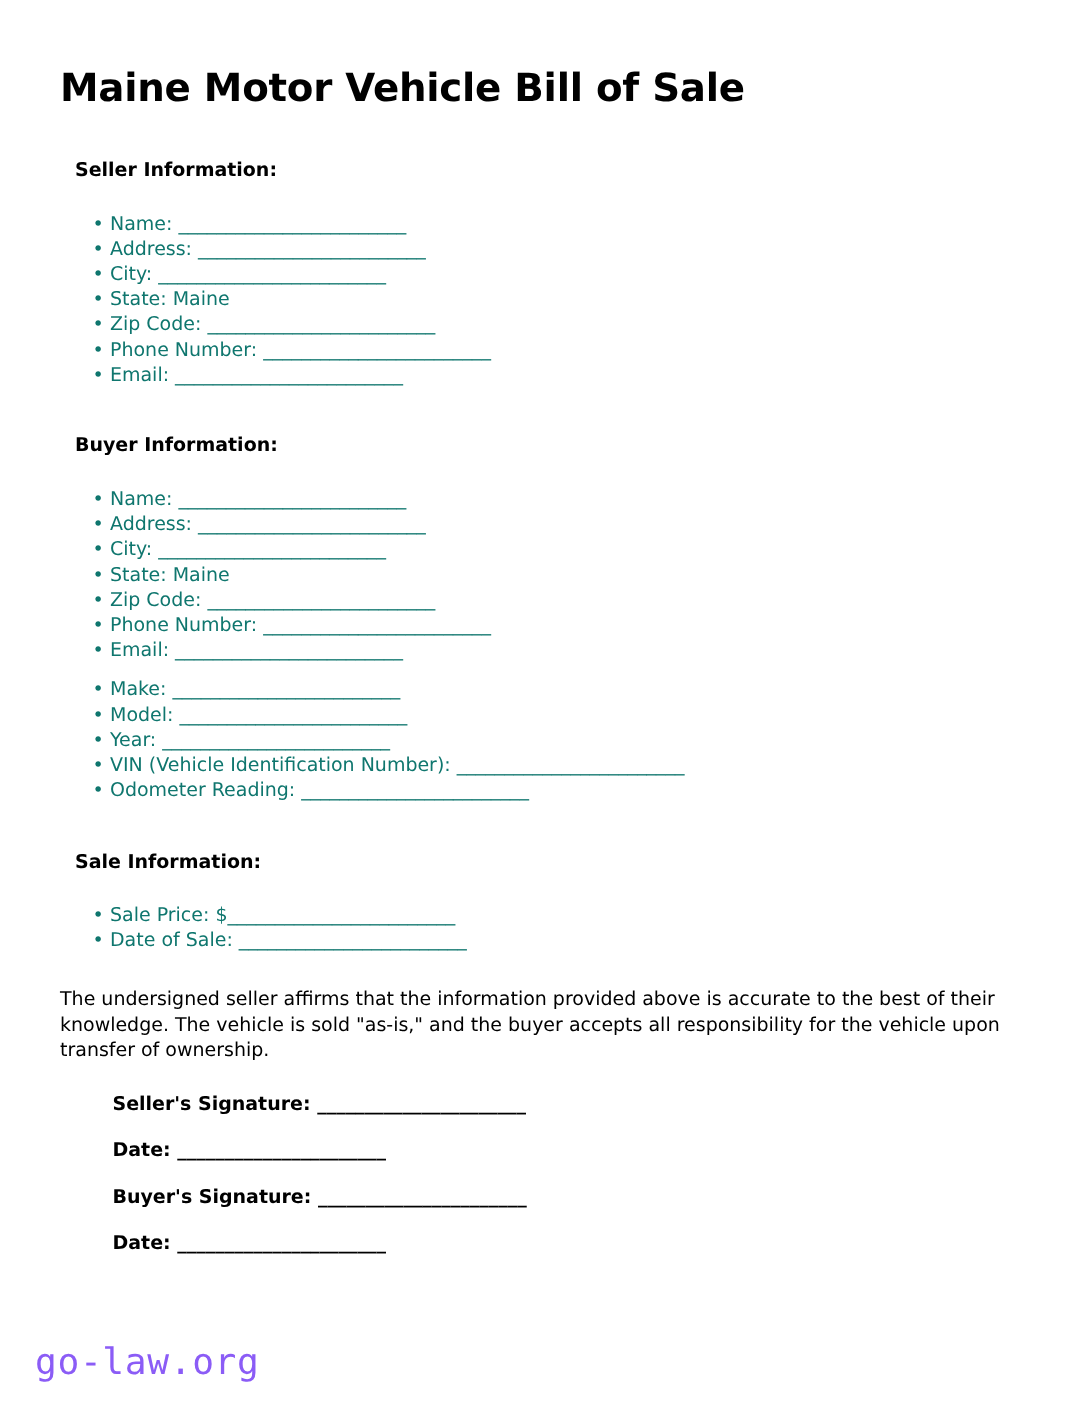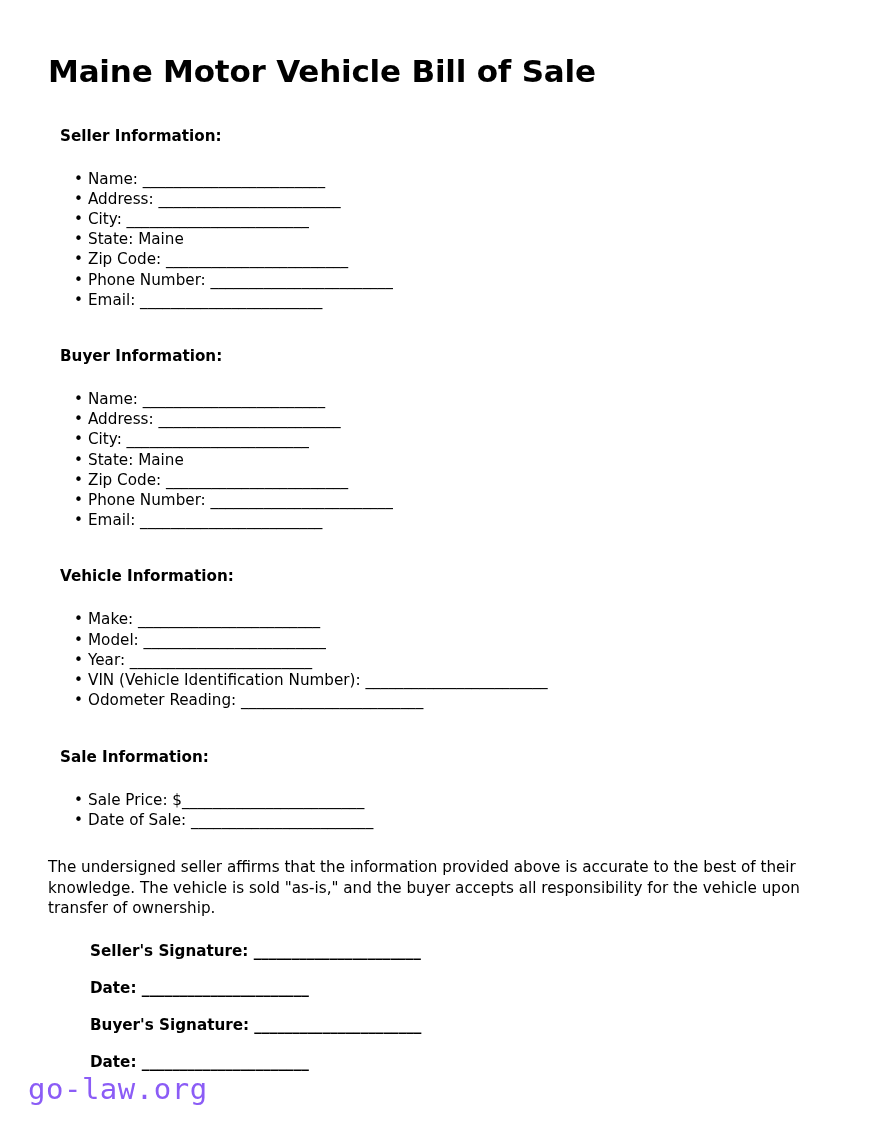--- a/index.html
+++ b/index.html
@@ -61,21 +61,21 @@
     padding: 11px 0 0 0;
     list-style: none;
   }
 
   ul.field-list li {
     position: relative;
     padding-left: 40px;
     font-size: 15.2px;
     line-height: 20.2px;
     white-space: nowrap;
-    color: #000000;
+    color: #0f766e;
   }
 
   ul.field-list li::before {
     content: "\2022";
     position: absolute;
     left: 26px;
     top: 0;
     font-size: 15.2px;
     line-height: 20.2px;
   }
@@ -145,21 +145,20 @@
   <ul class="field-list">
     <li><span>Name:</span><span class="fill-line"> ________________________</span></li>
     <li><span>Address:</span><span class="fill-line"> ________________________</span></li>
     <li><span>City:</span><span class="fill-line"> ________________________</span></li>
     <li><span>State:</span><span> Maine</span></li>
     <li><span>Zip Code:</span><span class="fill-line"> ________________________</span></li>
     <li><span>Phone Number:</span><span class="fill-line"> ________________________</span></li>
     <li><span>Email:</span><span class="fill-line"> ________________________</span></li>
   </ul>
 
-  <h2 class="section-heading">Vehicle Information:</h2>
   <ul class="field-list">
     <li><span>Make:</span><span class="fill-line"> ________________________</span></li>
     <li><span>Model:</span><span class="fill-line"> ________________________</span></li>
     <li><span>Year:</span><span class="fill-line"> ________________________</span></li>
     <li><span>VIN (Vehicle Identification Number):</span><span class="fill-line"> ________________________</span></li>
     <li><span>Odometer Reading:</span><span class="fill-line"> ________________________</span></li>
   </ul>
 
   <h2 class="section-heading">Sale Information:</h2>
   <ul class="field-list">

